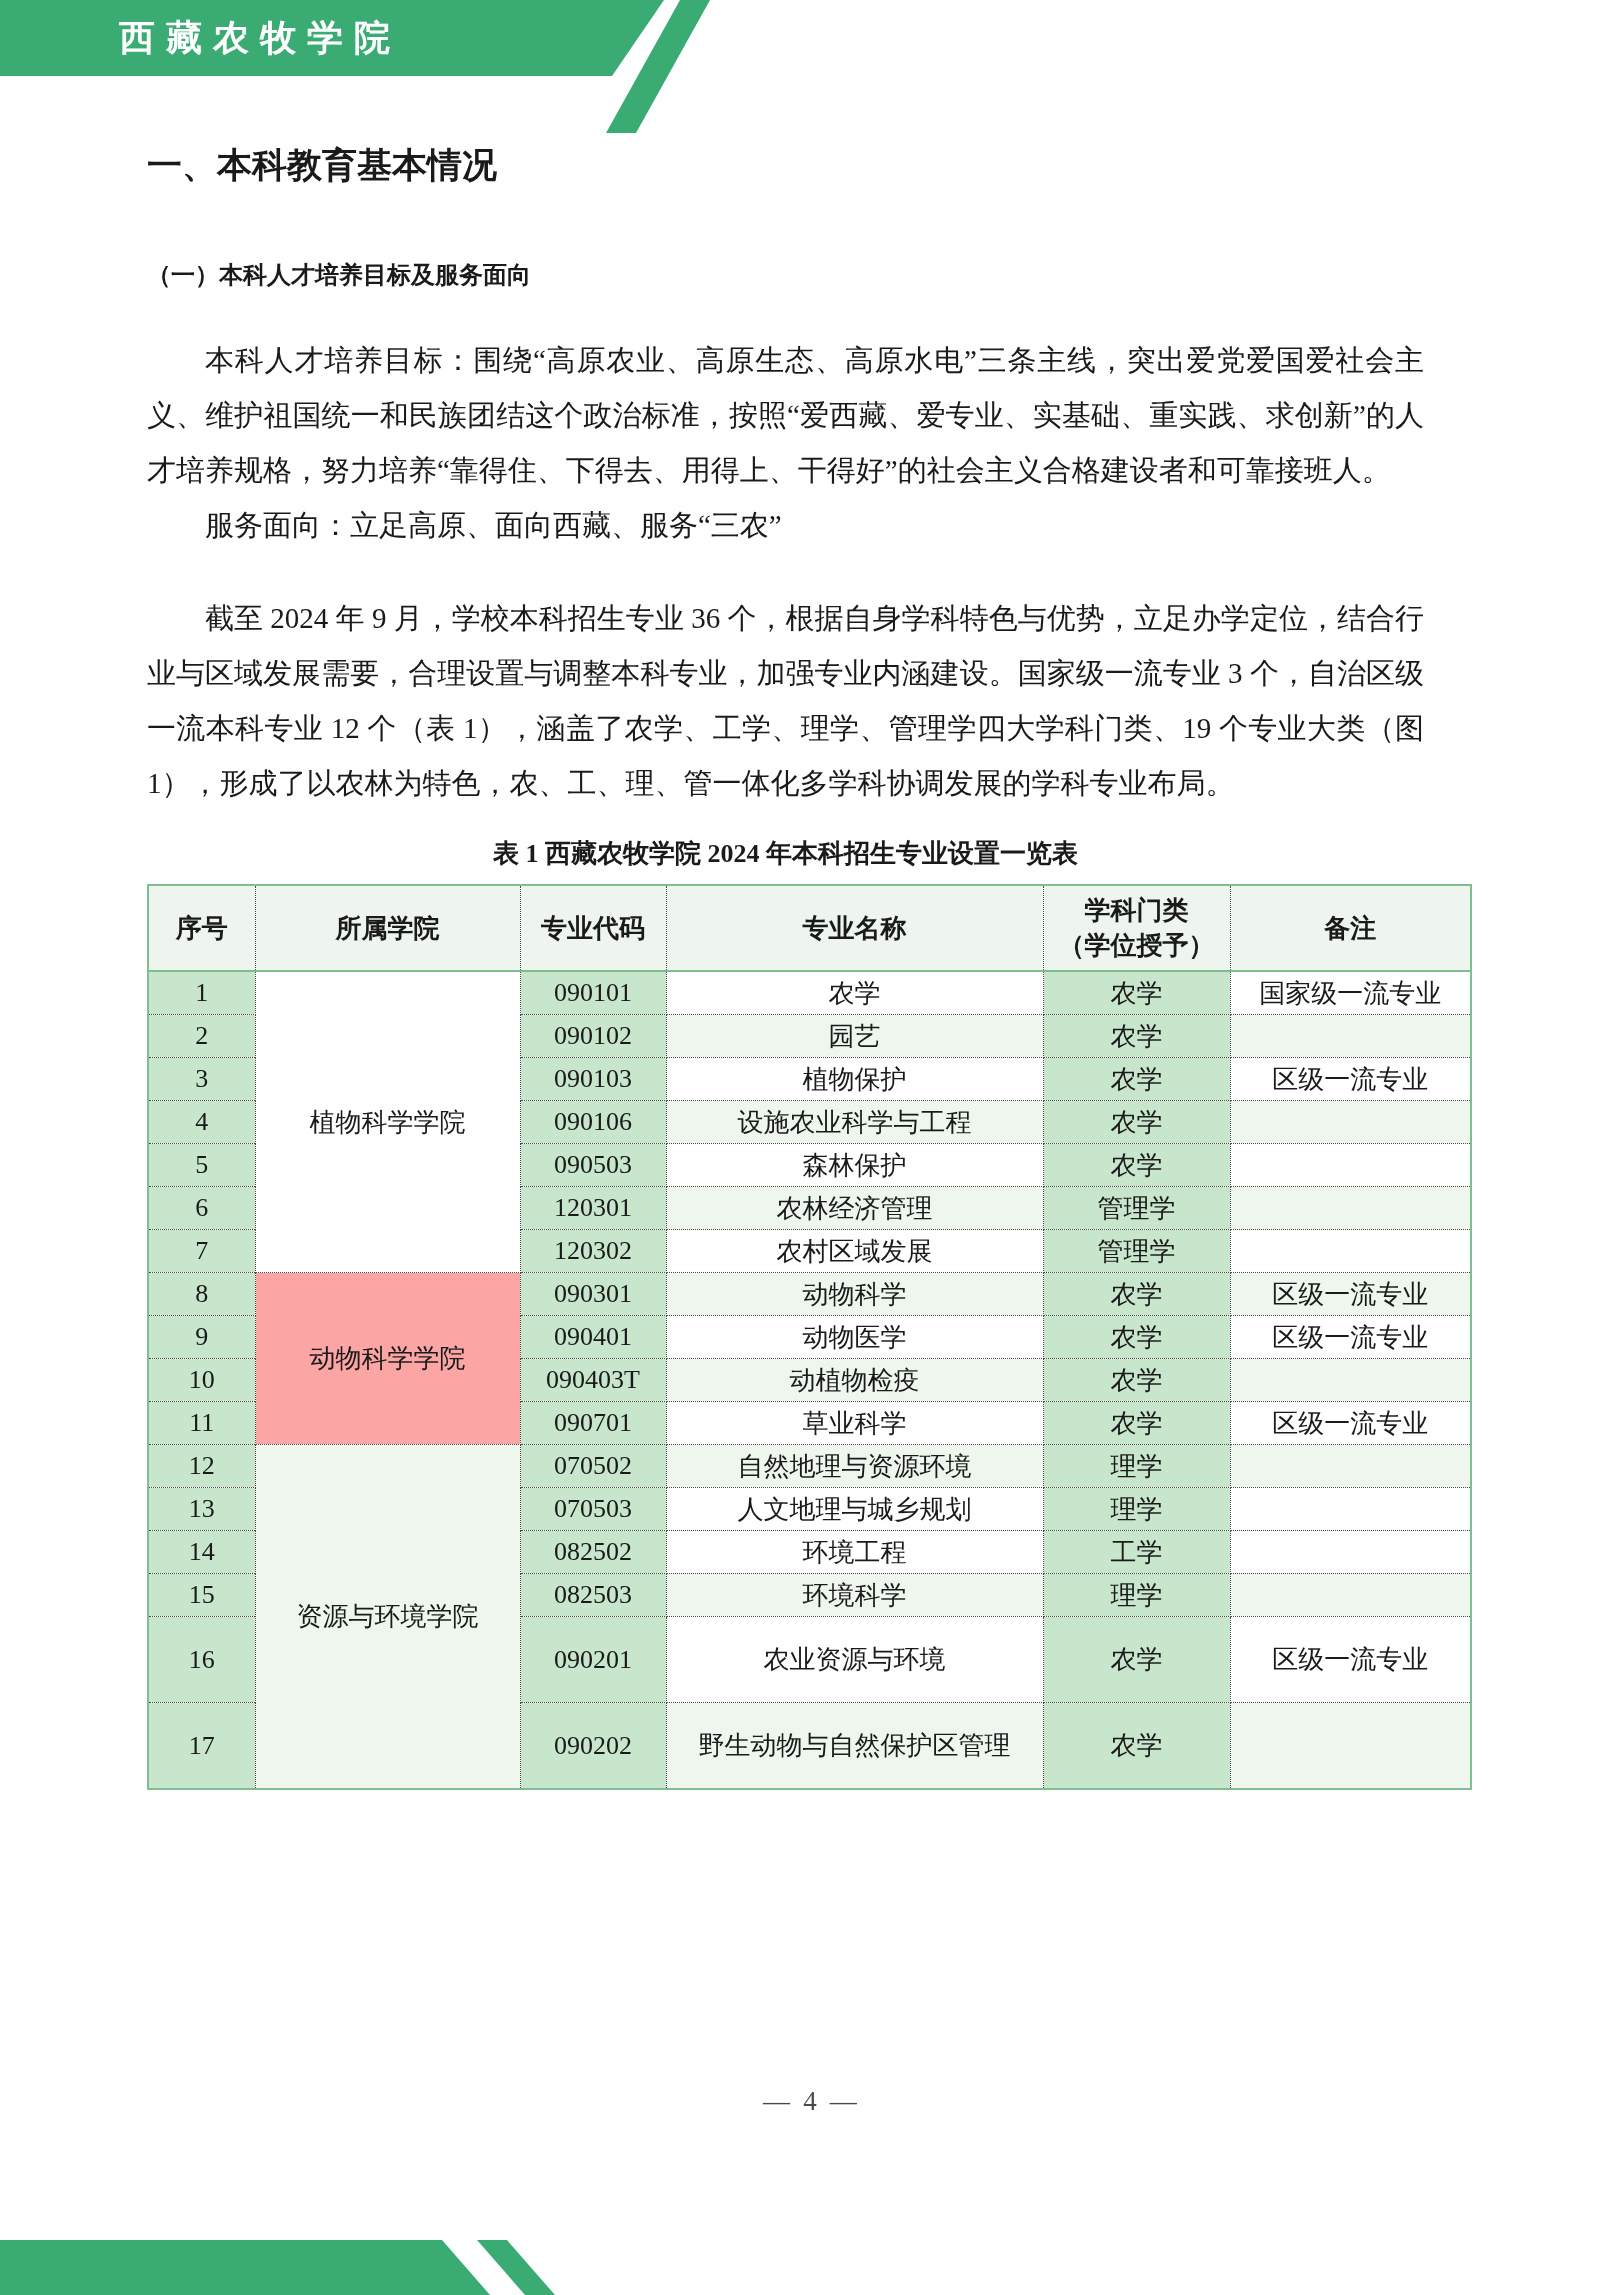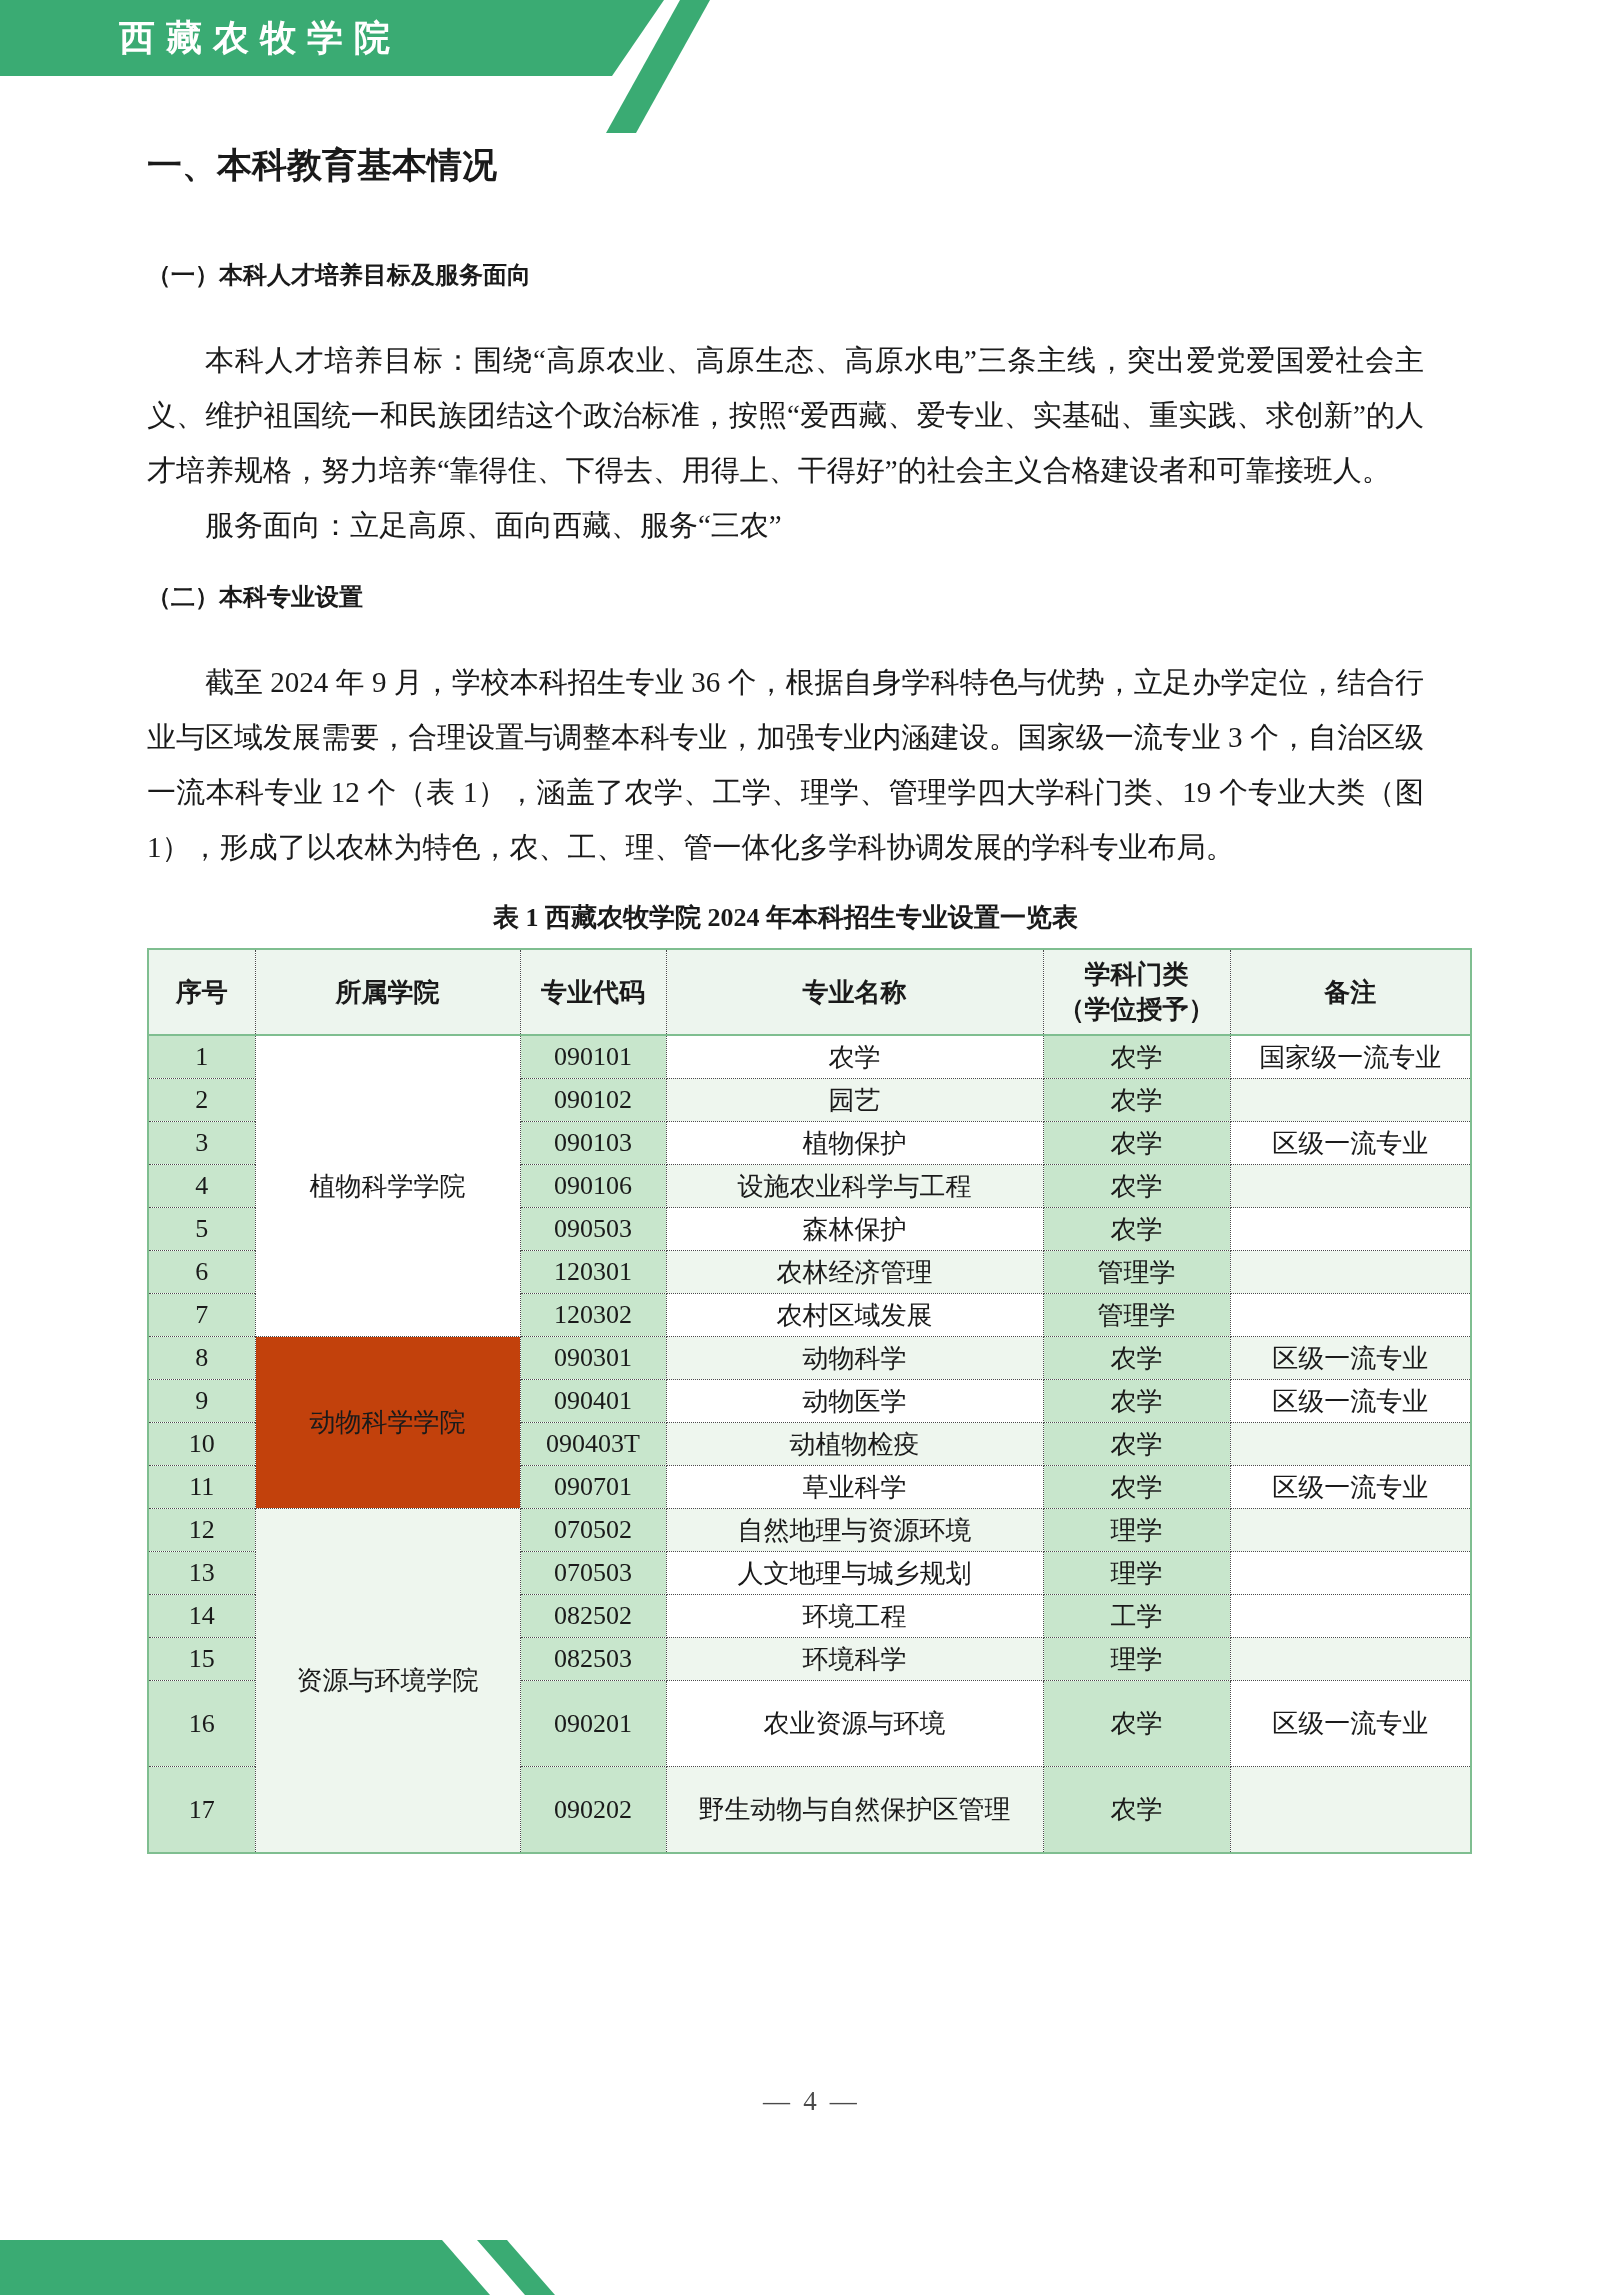--- a/index.html
+++ b/index.html
@@ -66,21 +66,21 @@
   table.majors tr.head th{
     height:84px;background:var(--tint-header);font-weight:bold;
     border-bottom:2.4px solid var(--border-green);border-top:none;
   }
   table.majors td{height:42px;}
   tr.tall td{height:85px;}
   td.num,td.code,td.subject{background:var(--cell-green);}
   td.plain{background:#ffffff;}
   td.shaded{background:var(--tint);font-family:Liberation Serif, serif;}
   td.college{background:#ffffff;font-size:26px;}
-  td.college.g1{background:#c2410c;}
+  td.college.g1{background:#fca5a5;}
   td.college.g2{background:var(--tint);}
   .hdr-line{display:block;line-height:35px;}
   
   .page-number{
     position:absolute;left:0;top:2086px;width:1623px;text-align:center;
     font-size:27px;color:#4a4a4a;letter-spacing:3.2px;
   }
 </style>
 </head>
 <body style="--green: #3aab73; --border-green: #7fbe90; --cell-green: #c8e6cc; --tint: #eef6ee; --tint-header: #edf5ee;">
@@ -90,21 +90,20 @@
   <div class="banner-stripe"></div>
   <div class="school-name">西藏农牧学院</div>
 </div>
 
 <div class="content">
   <div class="inner">
     <h1 class="doc-h1">一、本科教育基本情况</h1>
     <h2 class="doc-h2">（一）本科人才培养目标及服务面向</h2>
     <p class="para">本科人才培养目标：围绕“高原农业、高原生态、高原水电”三条主线，突出爱党爱国爱社会主义、维护祖国统一和民族团结这个政治标准，按照“爱西藏、爱专业、实基础、重实践、求创新”的人才培养规格，努力培养“靠得住、下得去、用得上、干得好”的社会主义合格建设者和可靠接班人。</p>
     <p class="para no-gap">服务面向：立足高原、面向西藏、服务“三农”</p>
-    <h2 class="doc-h2 second">（二）本科专业设置</h2>
     <p class="para">截至 2024 年 9 月，学校本科招生专业 36 个，根据自身学科特色与优势，立足办学定位，结合行业与区域发展需要，合理设置与调整本科专业，加强专业内涵建设。国家级一流专业 3 个，自治区级一流本科专业 12 个（表 1），涵盖了农学、工学、理学、管理学四大学科门类、19 个专业大类（图 1），形成了以农林为特色，农、工、理、管一体化多学科协调发展的学科专业布局。</p>
 
     <div class="table-caption">表 1  西藏农牧学院 2024 年本科招生专业设置一览表</div>
 
     <table class="majors">
       <colgroup>
         <col style="width:107px">
           <col style="width:265px">
           <col style="width:146px">
         <col style="width:377px">

